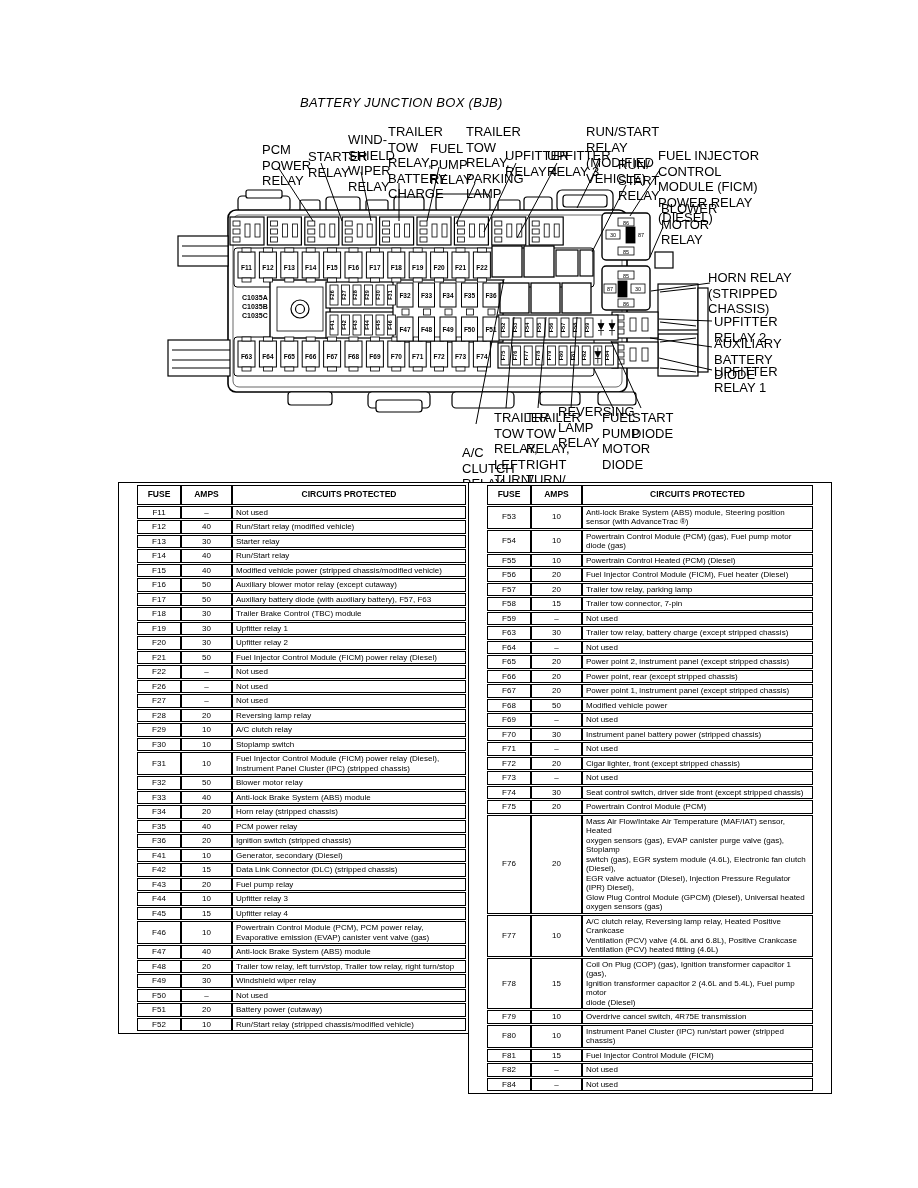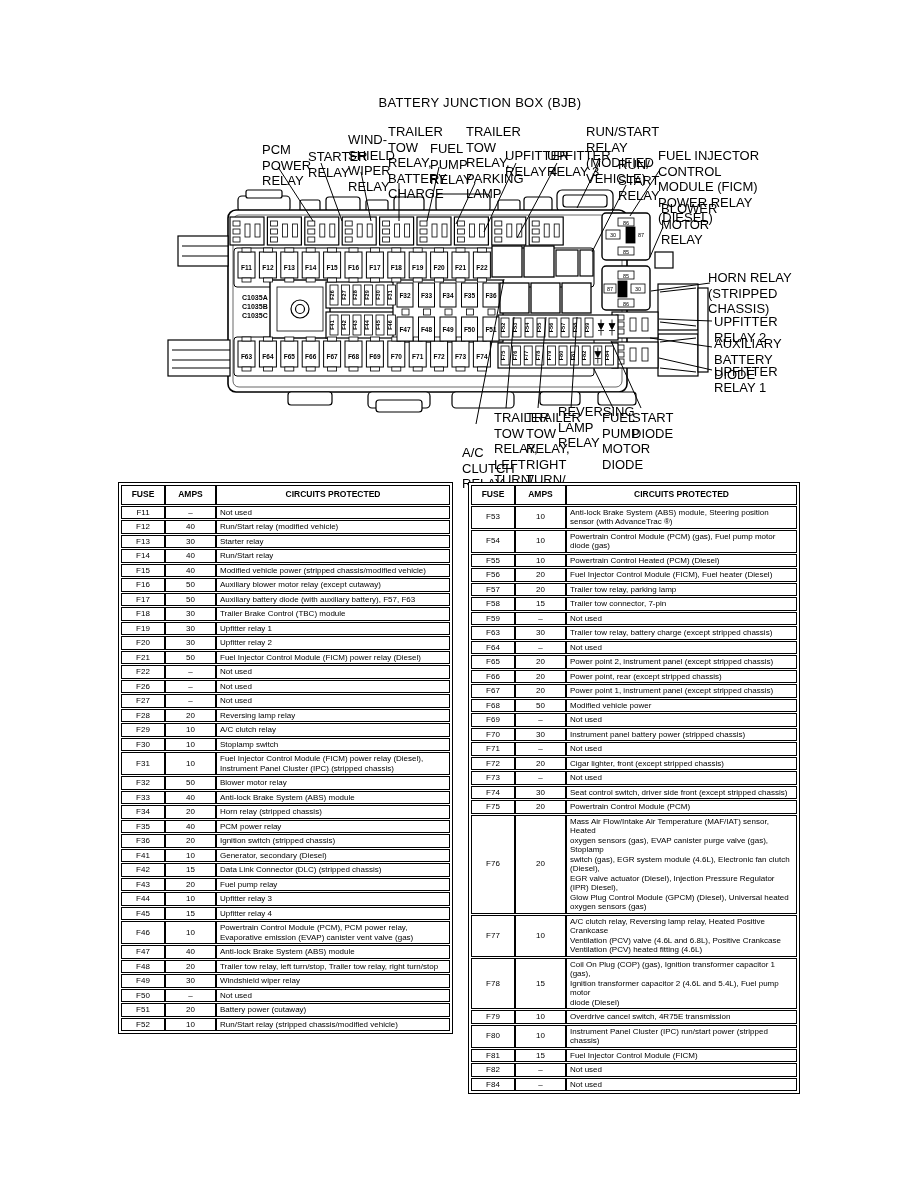--- a/index.html
+++ b/index.html
@@ -1,22 +1,22 @@
 <!DOCTYPE html>
 <html><head>
 <meta charset="utf-8">
 <style>
   html,body { margin:0; padding:0; background:#fff; }
   body { width:918px; height:1188px; position:relative; font-family:"Liberation Sans",sans-serif; color:#000; }
-  #title { position:absolute; left:300px; top:95px; width:360px; text-align:center; font-size:13px; letter-spacing:0.3px; }
+  #title { position:absolute; left:300px; top:95px; width:360px; text-align:left; font-size:13px; letter-spacing:0.3px;font-style:italic; }
   svg { position:absolute; left:0; top:0; }
   .lbl { position:absolute; font-size:13px; line-height:1.2; white-space:pre-line; }
   .lbl.rt { }
   #connector-label { position:absolute; font-size:7px; font-weight:bold; line-height:1.25; white-space:pre-line; }
-  .tbl-wrap { position:absolute; border:1.5px solid #000; padding:1px 2px; background:#fff; }
+  .tbl-wrap { position:absolute; border:1.5px solid #000; padding:1px 18px; background:#fff; }
   table.fuse { border-collapse:separate; border-spacing:0 1px; width:100%; table-layout:fixed; }
   table.fuse th, table.fuse td { border:1px solid #000; font-size:8px; line-height:9.5px; padding:1px 3px; vertical-align:middle; overflow:hidden; }
   table.fuse th { font-weight:bold; font-size:8.5px; padding:4px 3px; }
   .c { text-align:center; }
   td.circ { white-space:pre-line; }
   .shape { fill:#fff; stroke:#000; }
 </style>
 </head>
 <body>
 

